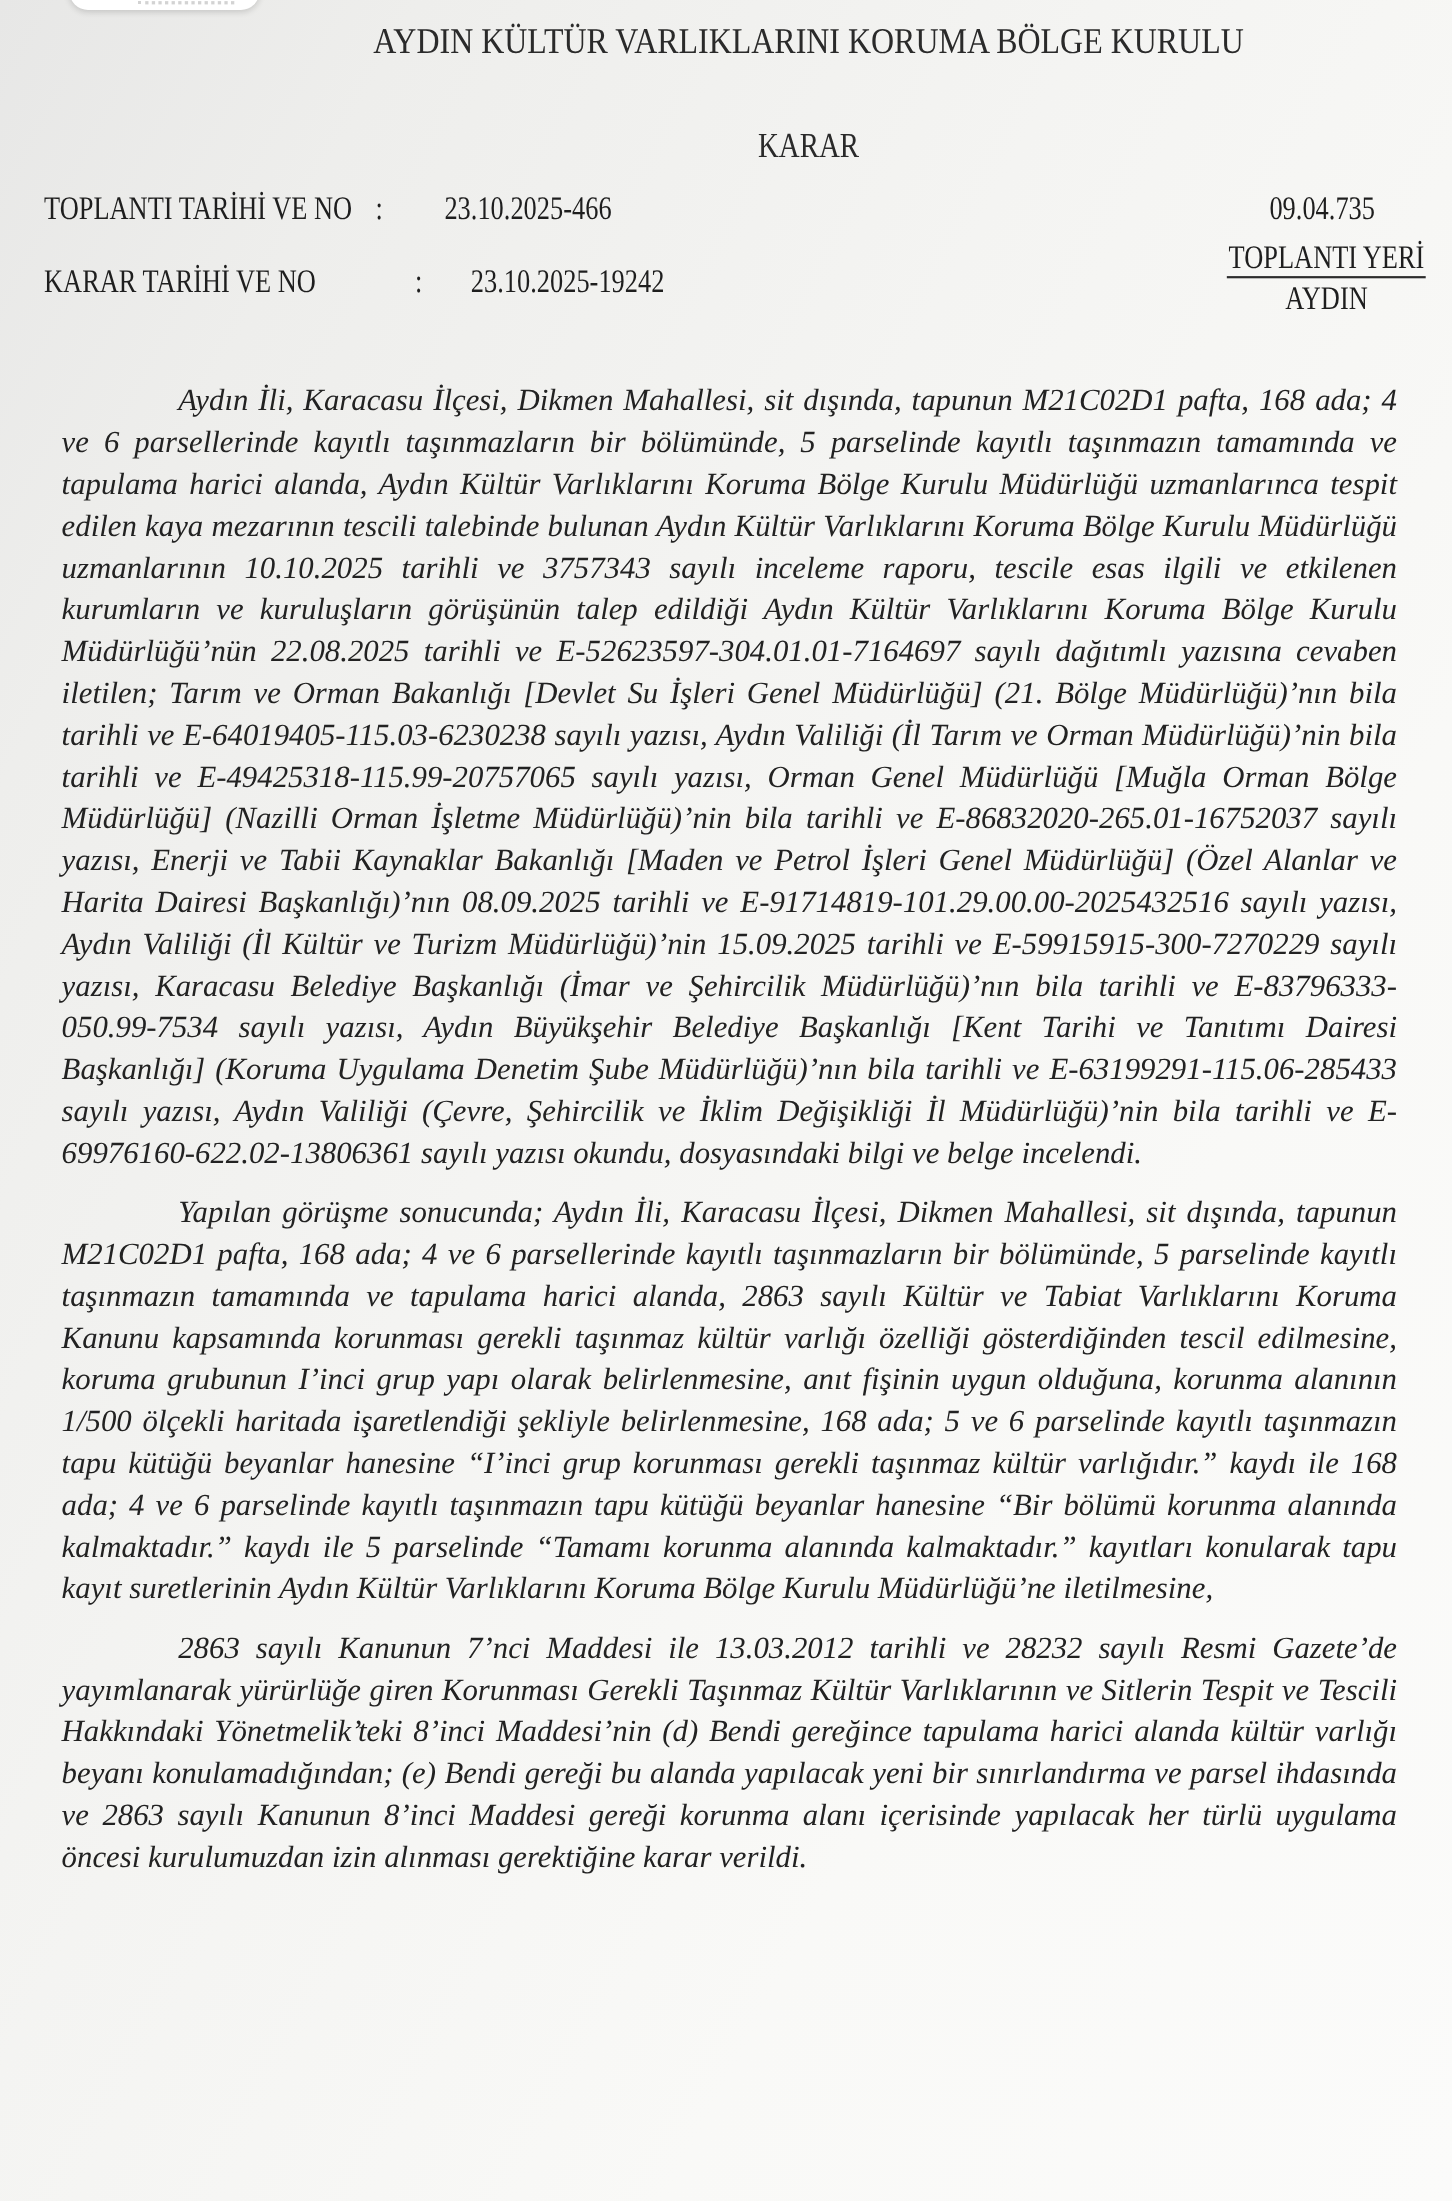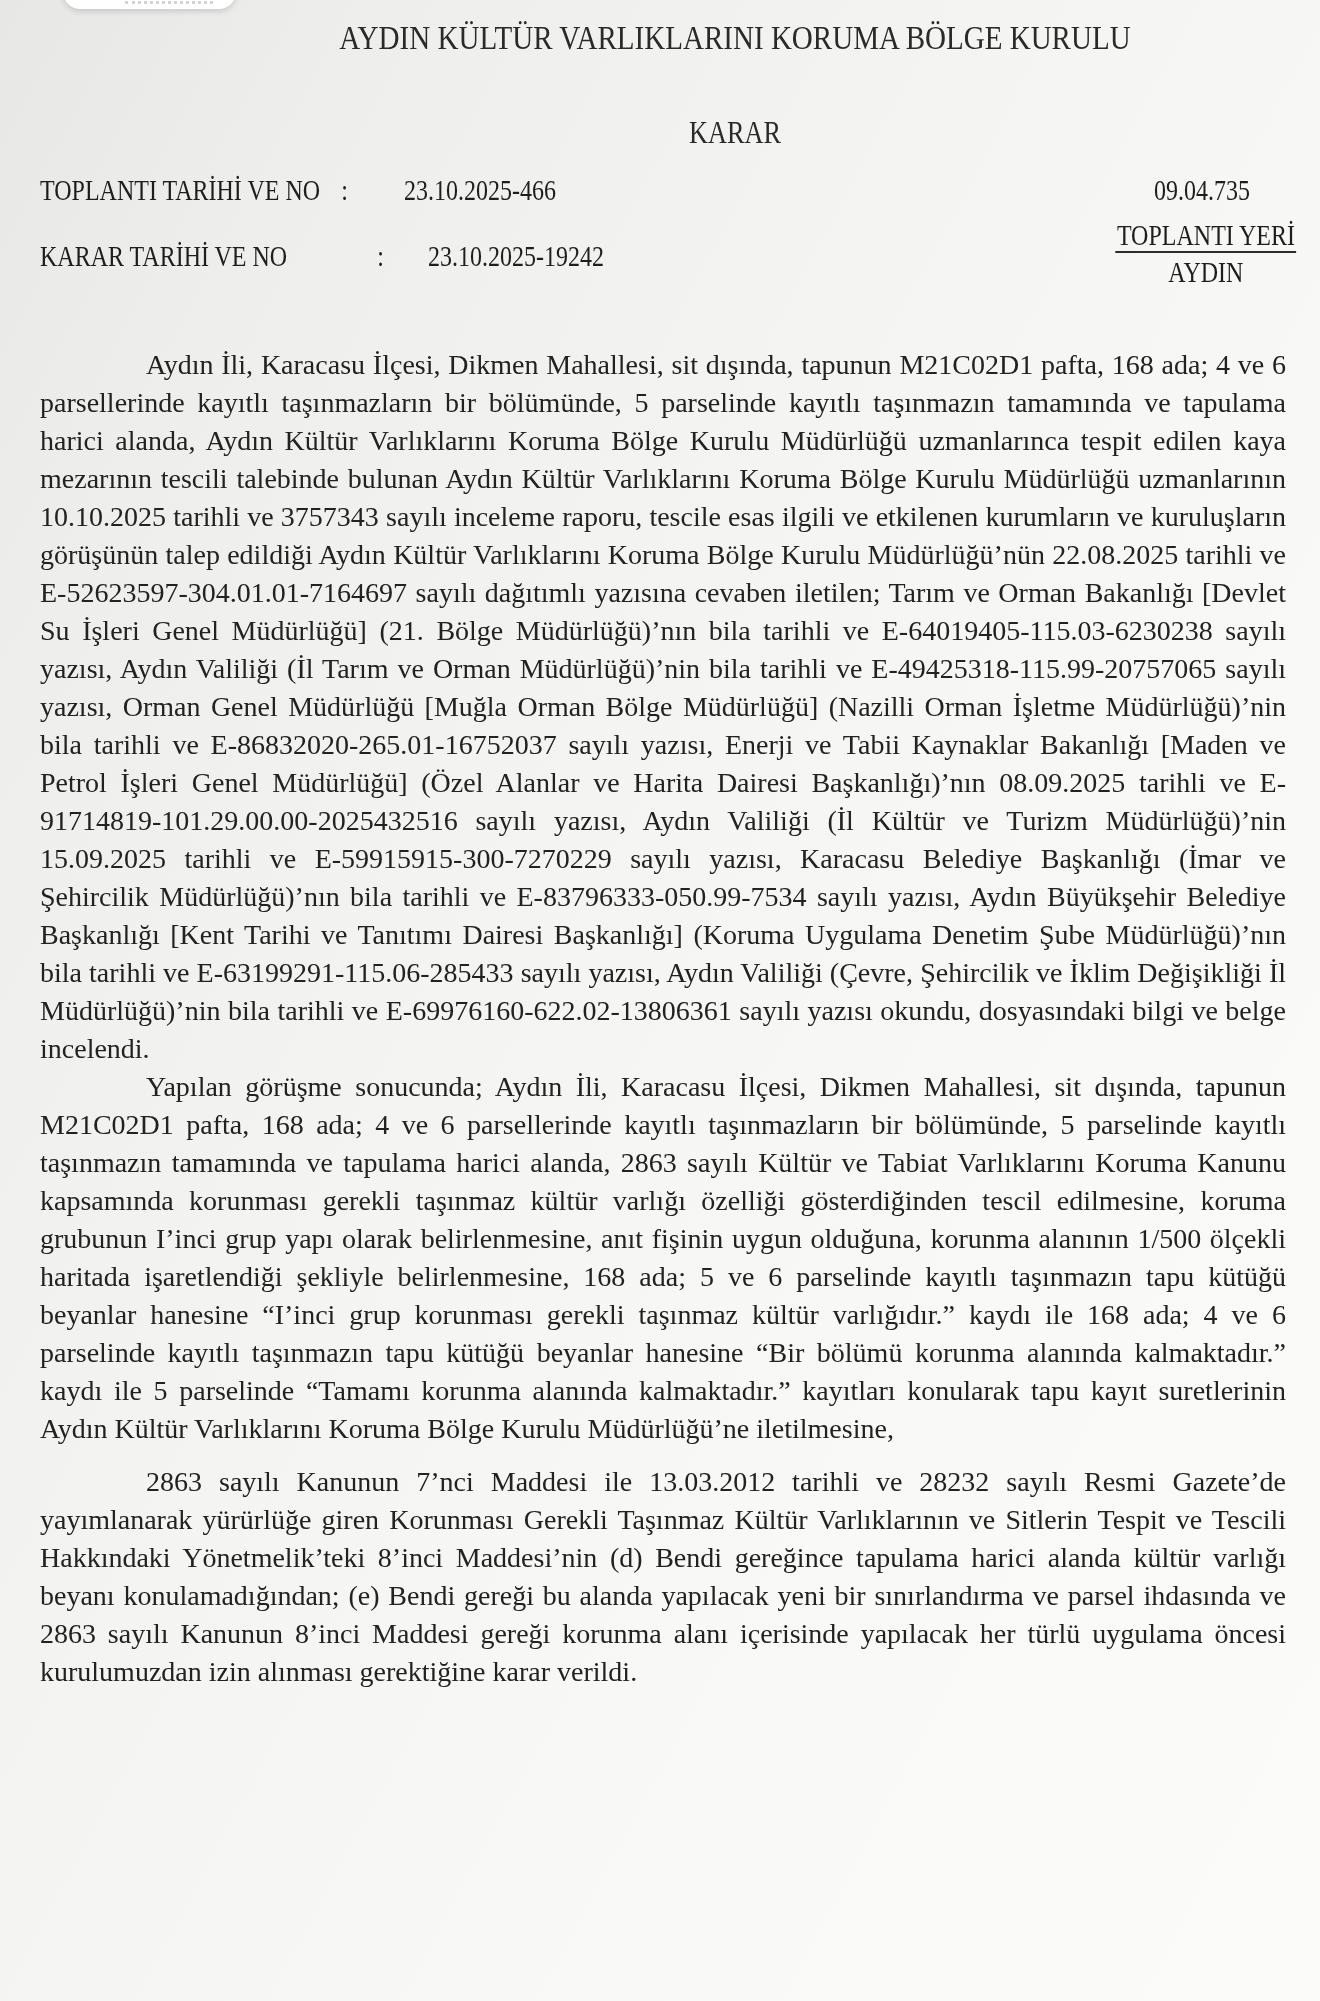--- a/index.html
+++ b/index.html
@@ -56,21 +56,21 @@
   .mp-label {
     display:inline-block; line-height:30px; padding:0 2px 1px;
     border-bottom:2px solid #2c2c2c;
   }
   .mp-value { margin-top:4px; line-height:30px; }
   .body-text {
     margin-top:72px; padding:0 34px 0 40px;
     font-size:28px; line-height:38px; text-align:justify;
     color:#222222;
   }
-  .para { margin:0; text-indent:106px; }
+  .para { margin:16px; text-indent:106px;font-style:italic; }
   .para-last { margin-top:15px; }
 </style>
 </head>
 <body>
 
 <div class="screen">
 
   <div class="pill">
     <div class="pill-dots"></div>
   </div>

